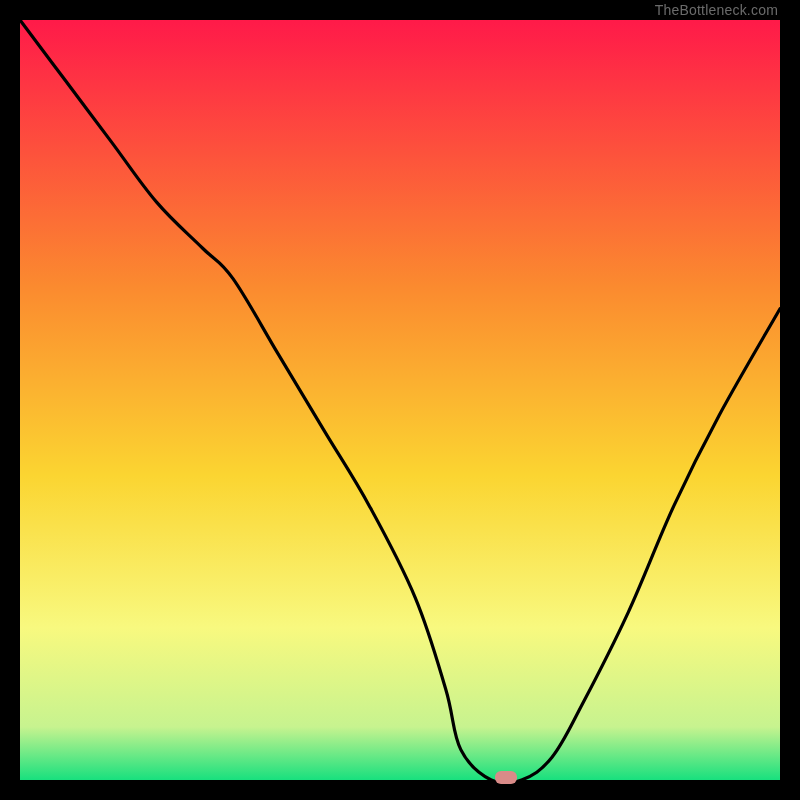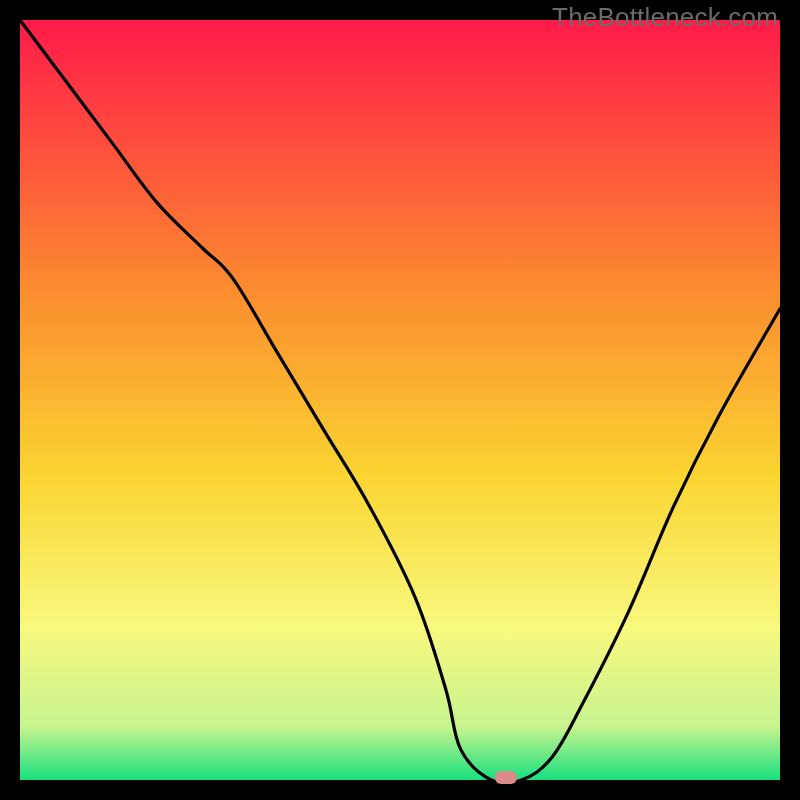--- a/index.html
+++ b/index.html
@@ -17,21 +17,21 @@
     left: 20px;
     top: 20px;
     width: 760px;
     height: 760px;
   }
   .watermark {
     position: absolute;
     top: 2px;
     right: 22px;
     font-family: Arial, Helvetica, sans-serif;
-    font-size: 26px;
+    font-size: 14px;
     font-weight: 500;
     color: #6b6b6b;
     letter-spacing: 0.2px;
   }
   svg.curve {
     position: absolute;
     left: 20px;
     top: 20px;
     width: 760px;
     height: 760px;

